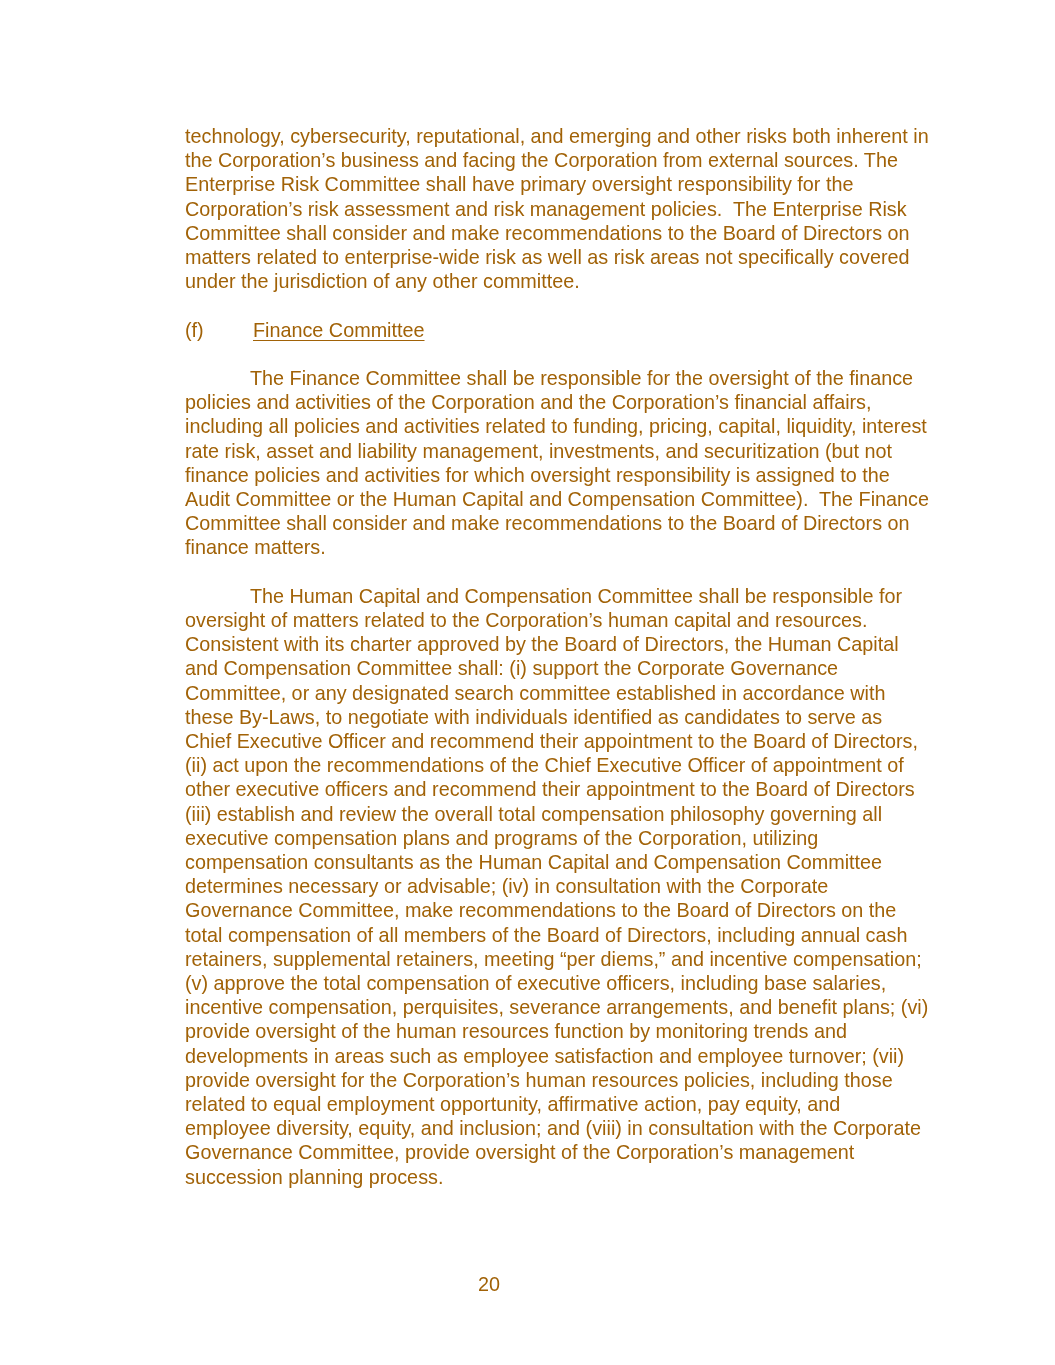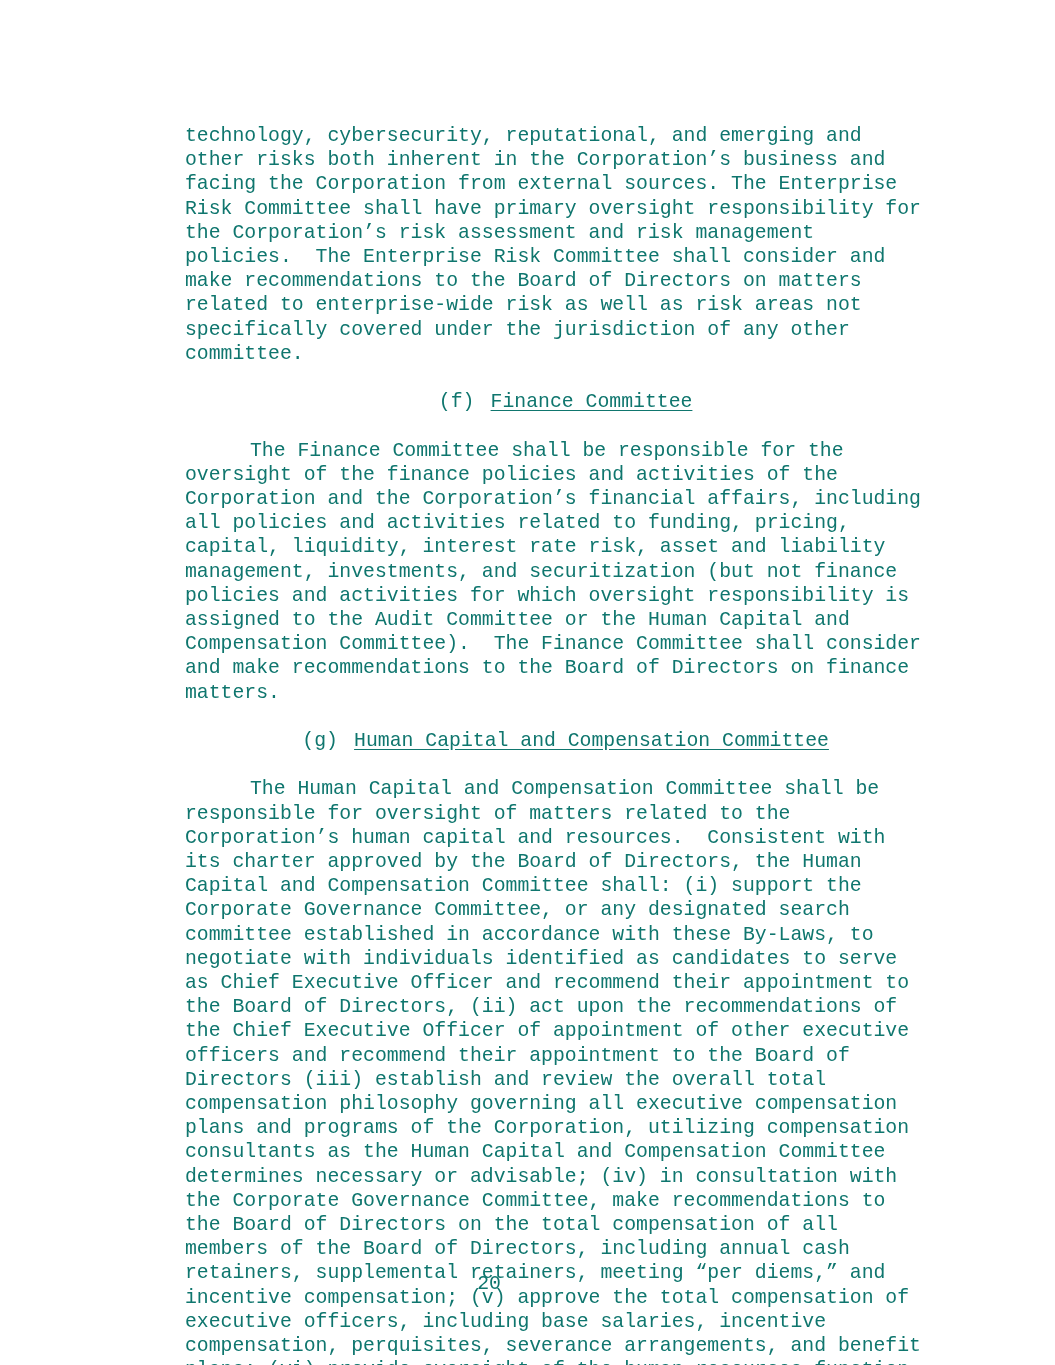--- a/index.html
+++ b/index.html
@@ -6,42 +6,41 @@
     margin: 0;
     padding: 0;
     background: #ffffff;
   }
   .page {
     position: relative;
     width: 978px;
     height: 1365px;
     background: #ffffff;
     overflow: hidden;
-    font-family: Liberation Mono, monospace;
-    color: #0f766e;
+    font-family: Liberation Sans, sans-serif;
+    color: #a16207;
   }
   .content {
     position: absolute;
     left: 185px;
     top: 124px;
     width: 745px;
     font-size: 19.8px;
     line-height: 24.2px;
   }
   .para {
     margin: 0 0 24.2px 0;
     white-space: pre-wrap;
     text-align: left;
   }
   .para.indented {
     text-indent: 65px;
   }
   .heading {
     margin: 0 0 24.2px 0;
-    text-align: center;
   }
   .h-label {
     display: inline-block;
     width: 68px;
   }
   .h-title {
     text-decoration: underline;
     text-underline-offset: 3px;
   }
   .page-footer {
@@ -61,23 +60,20 @@
   <main class="content">
 
     <p class="para continuation">technology, cybersecurity, reputational, and emerging and other risks both inherent in the Corporation’s business and facing the Corporation from external sources. The Enterprise Risk Committee shall have primary oversight responsibility for the Corporation’s risk assessment and risk management policies.  The Enterprise Risk Committee shall consider and make recommendations to the Board of Directors on matters related to enterprise-wide risk as well as risk areas not specifically covered under the jurisdiction of any other committee.</p>
 
     <div class="heading">
       <span class="h-label">(f)</span><span class="h-title">Finance Committee</span>
     </div>
 
     <p class="para indented">The Finance Committee shall be responsible for the oversight of the finance policies and activities of the Corporation and the Corporation’s financial affairs, including all policies and activities related to funding, pricing, capital, liquidity, interest rate risk, asset and liability management, investments, and securitization (but not finance policies and activities for which oversight responsibility is assigned to the Audit Committee or the Human Capital and Compensation Committee).  The Finance Committee shall consider and make recommendations to the Board of Directors on finance matters.</p>
 
-    <div class="heading">
-      <span class="h-label">(g)</span><span class="h-title">Human Capital and Compensation Committee</span>
-    </div>
 
     <p class="para indented">The Human Capital and Compensation Committee shall be responsible for oversight of matters related to the Corporation’s human capital and resources.  Consistent with its charter approved by the Board of Directors, the Human Capital and Compensation Committee shall: (i) support the Corporate Governance Committee, or any designated search committee established in accordance with these By-Laws, to negotiate with individuals identified as candidates to serve as Chief Executive Officer and recommend their appointment to the Board of Directors, (ii) act upon the recommendations of the Chief Executive Officer of appointment of other executive officers and recommend their appointment to the Board of Directors (iii) establish and review the overall total compensation philosophy governing all executive compensation plans and programs of the Corporation, utilizing compensation consultants as the Human Capital and Compensation Committee determines necessary or advisable; (iv) in consultation with the Corporate Governance Committee, make recommendations to the Board of Directors on the total compensation of all members of the Board of Directors, including annual cash retainers, supplemental retainers, meeting “per diems,” and incentive compensation; (v) approve the total compensation of executive officers, including base salaries, incentive compensation, perquisites, severance arrangements, and benefit plans; (vi) provide oversight of the human resources function by monitoring trends and developments in areas such as employee satisfaction and employee turnover; (vii) provide oversight for the Corporation’s human resources policies, including those related to equal employment opportunity, affirmative action, pay equity, and employee diversity, equity, and inclusion; and (viii) in consultation with the Corporate Governance Committee, provide oversight of the Corporation’s management succession planning process.</p>
 
   </main>
 
   <footer class="page-footer">
     <span>20</span>
   </footer>
 </div>
 

